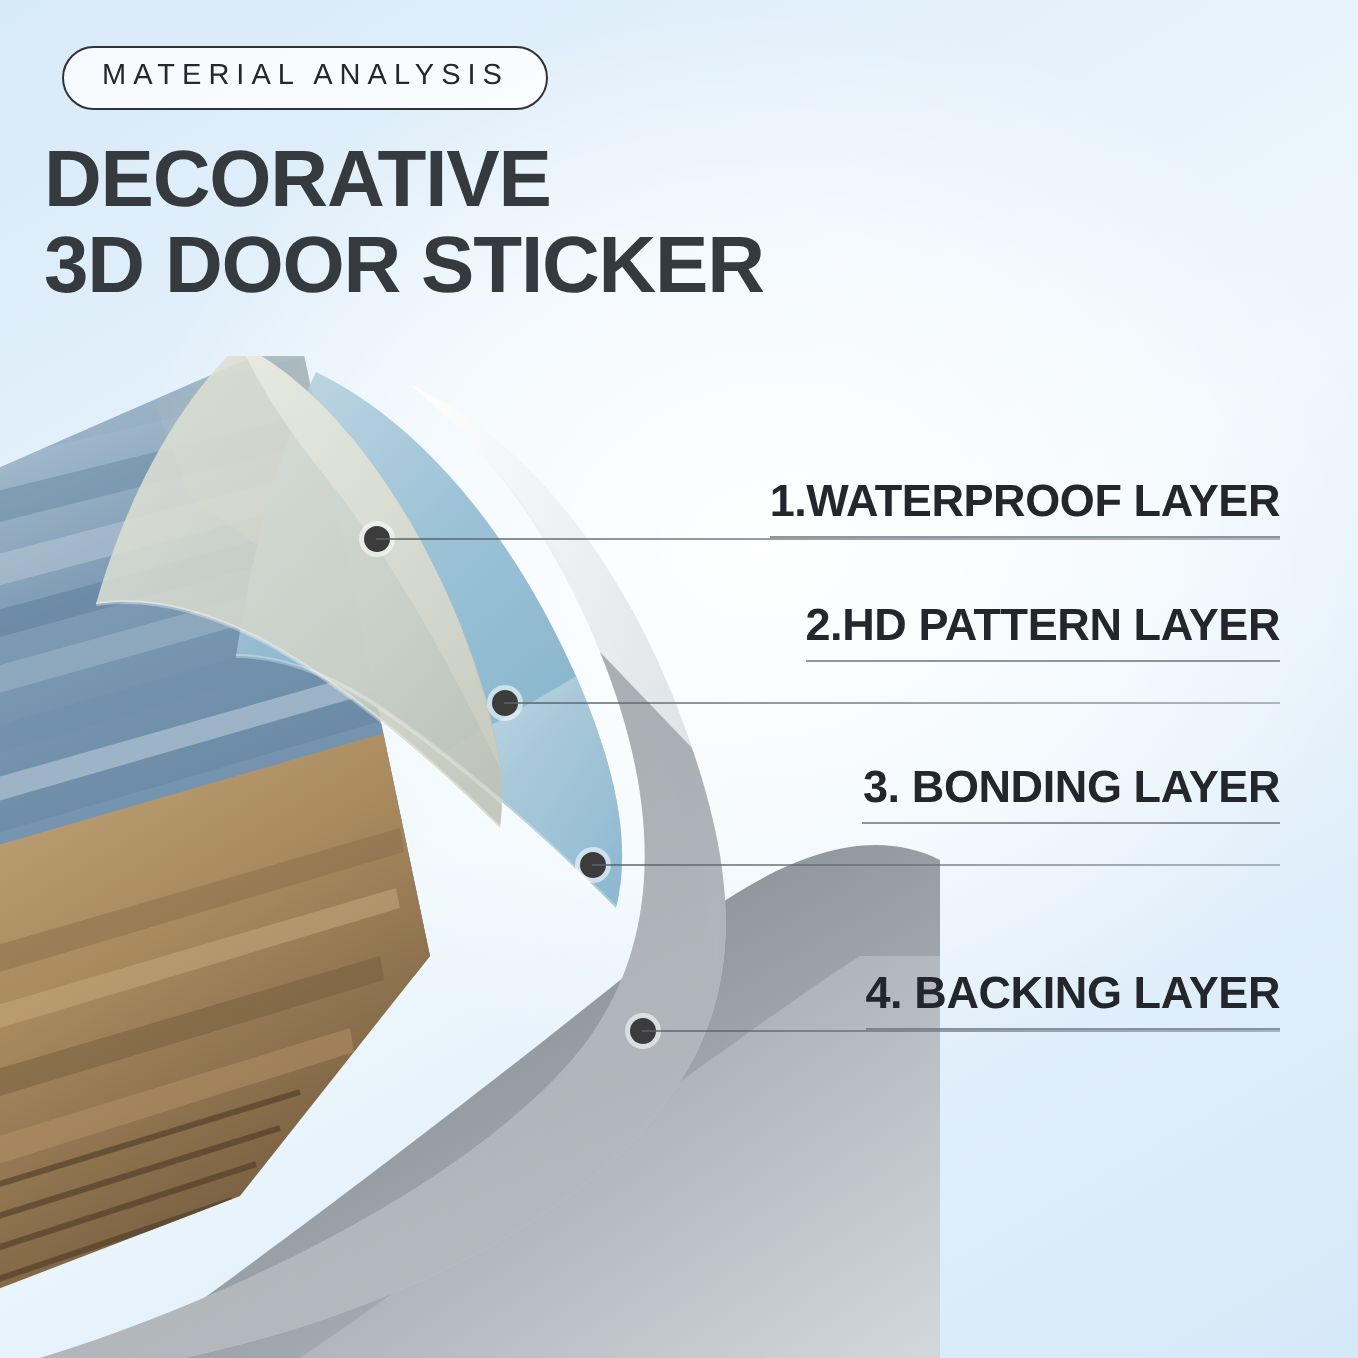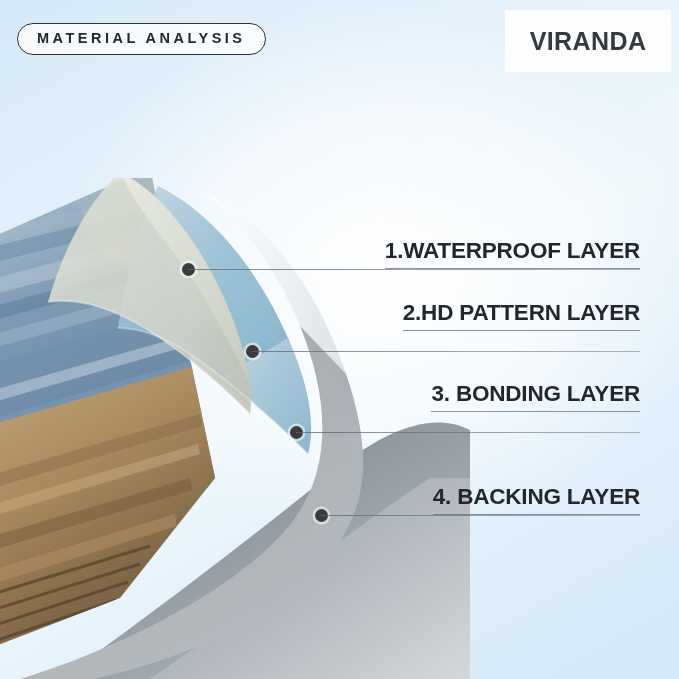--- a/index.html
+++ b/index.html
@@ -15,26 +15,26 @@
       radial-gradient(ellipse 62% 52% at 56% 40%, rgba(255,255,255,.96) 0%, rgba(255,255,255,.55) 45%, rgba(255,255,255,0) 76%),
       linear-gradient(150deg, #d7eaf8 0%, #e6f2fb 32%, #eef7fc 52%, #dfeefa 78%, #d6e9f8 100%);
   }
 
   
   #art { position:absolute; left:0; top:178px; width:470px; height:501px; }
   #art svg { display:block; width:470px; height:501px; }
 
   
   .pill {
-    position:absolute; left:17px; top:23px;
+    position:absolute; left:31px; top:23px;
     padding:7px 19px 8px;
     border:1.4px solid #2e3338; border-radius:22px;
     background:rgba(255,255,255,.80);
     font-size:14.5px; letter-spacing:3.5px; color:#24282c;
-    white-space:nowrap; line-height:1;font-weight:bold;
+    white-space:nowrap; line-height:1;
   }
   .headline {
     position:absolute; left:22px; top:69px;
     font-size:40px; font-weight:bold; line-height:1.08;
     letter-spacing:-0.6px; color:#343a3e; white-space:nowrap;
   }
   .headline .l2 { display:block; }
 
   .logo-box {
     position:absolute; left:505px; top:10px; width:166px; height:62px;
@@ -206,24 +206,25 @@
                  C228,160 198,104 164,62 C148,42 132,20 120,-6 Z" fill="url(#film1b)" opacity=".85"></path>
 
         <path d="M118,150 C142,150 168,160 196,180 C236,208 276,244 308,276" fill="none" stroke="#ffffff" stroke-opacity=".30" stroke-width="2"></path>
         <path d="M48,124 C76,120 106,128 138,146 C176,168 216,202 250,236" fill="none" stroke="#ffffff" stroke-opacity=".35" stroke-width="2"></path>
       </g>
     </svg>
   </div>
 
   <div class="pill">MATERIAL ANALYSIS</div>
 
-
-  <div class="logo-box">
-    <span class="logo-text">VIRANDA</span>
+  <div class="headline">
+    <span class="l1">DECORATIVE</span>
+    <span class="l2">3D DOOR STICKER</span>
   </div>
+
 
   <div id="callout-layer">
       <div class="callout" style="left: 188px; top: 269px;">
         <div class="dot"></div>
         <div class="lead" style="width: 452px;"></div>
       </div>
       <div class="clabel" style="top: 238px;">1.WATERPROOF LAYER</div>
       <div class="callout" style="left: 252px; top: 351px;">
         <div class="dot"></div>
         <div class="lead" style="width: 388px;"></div>

